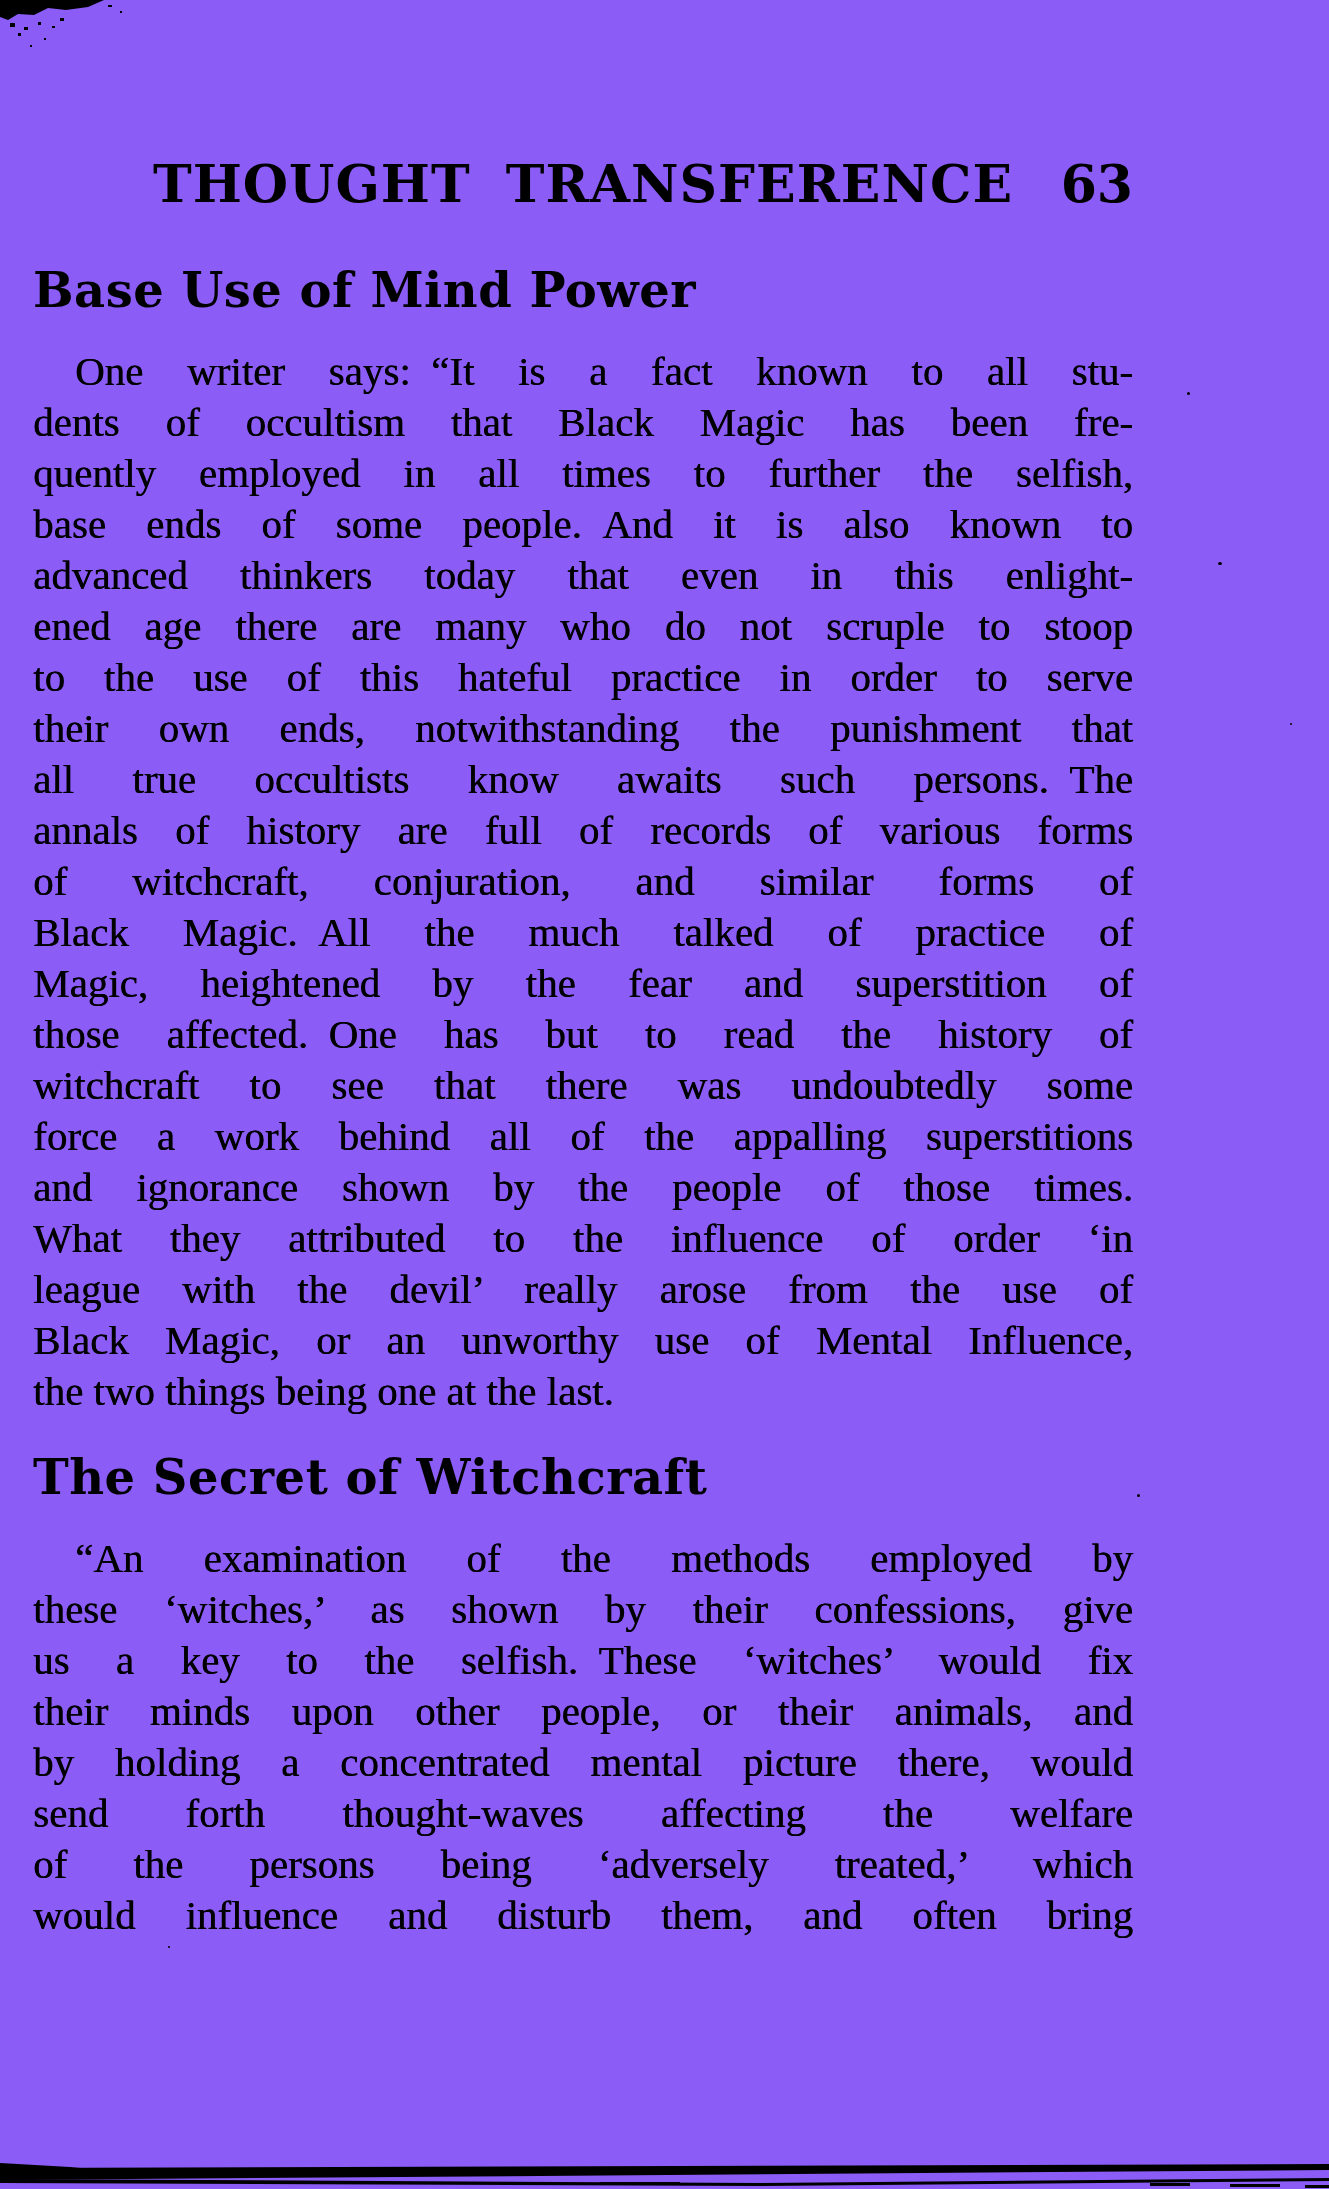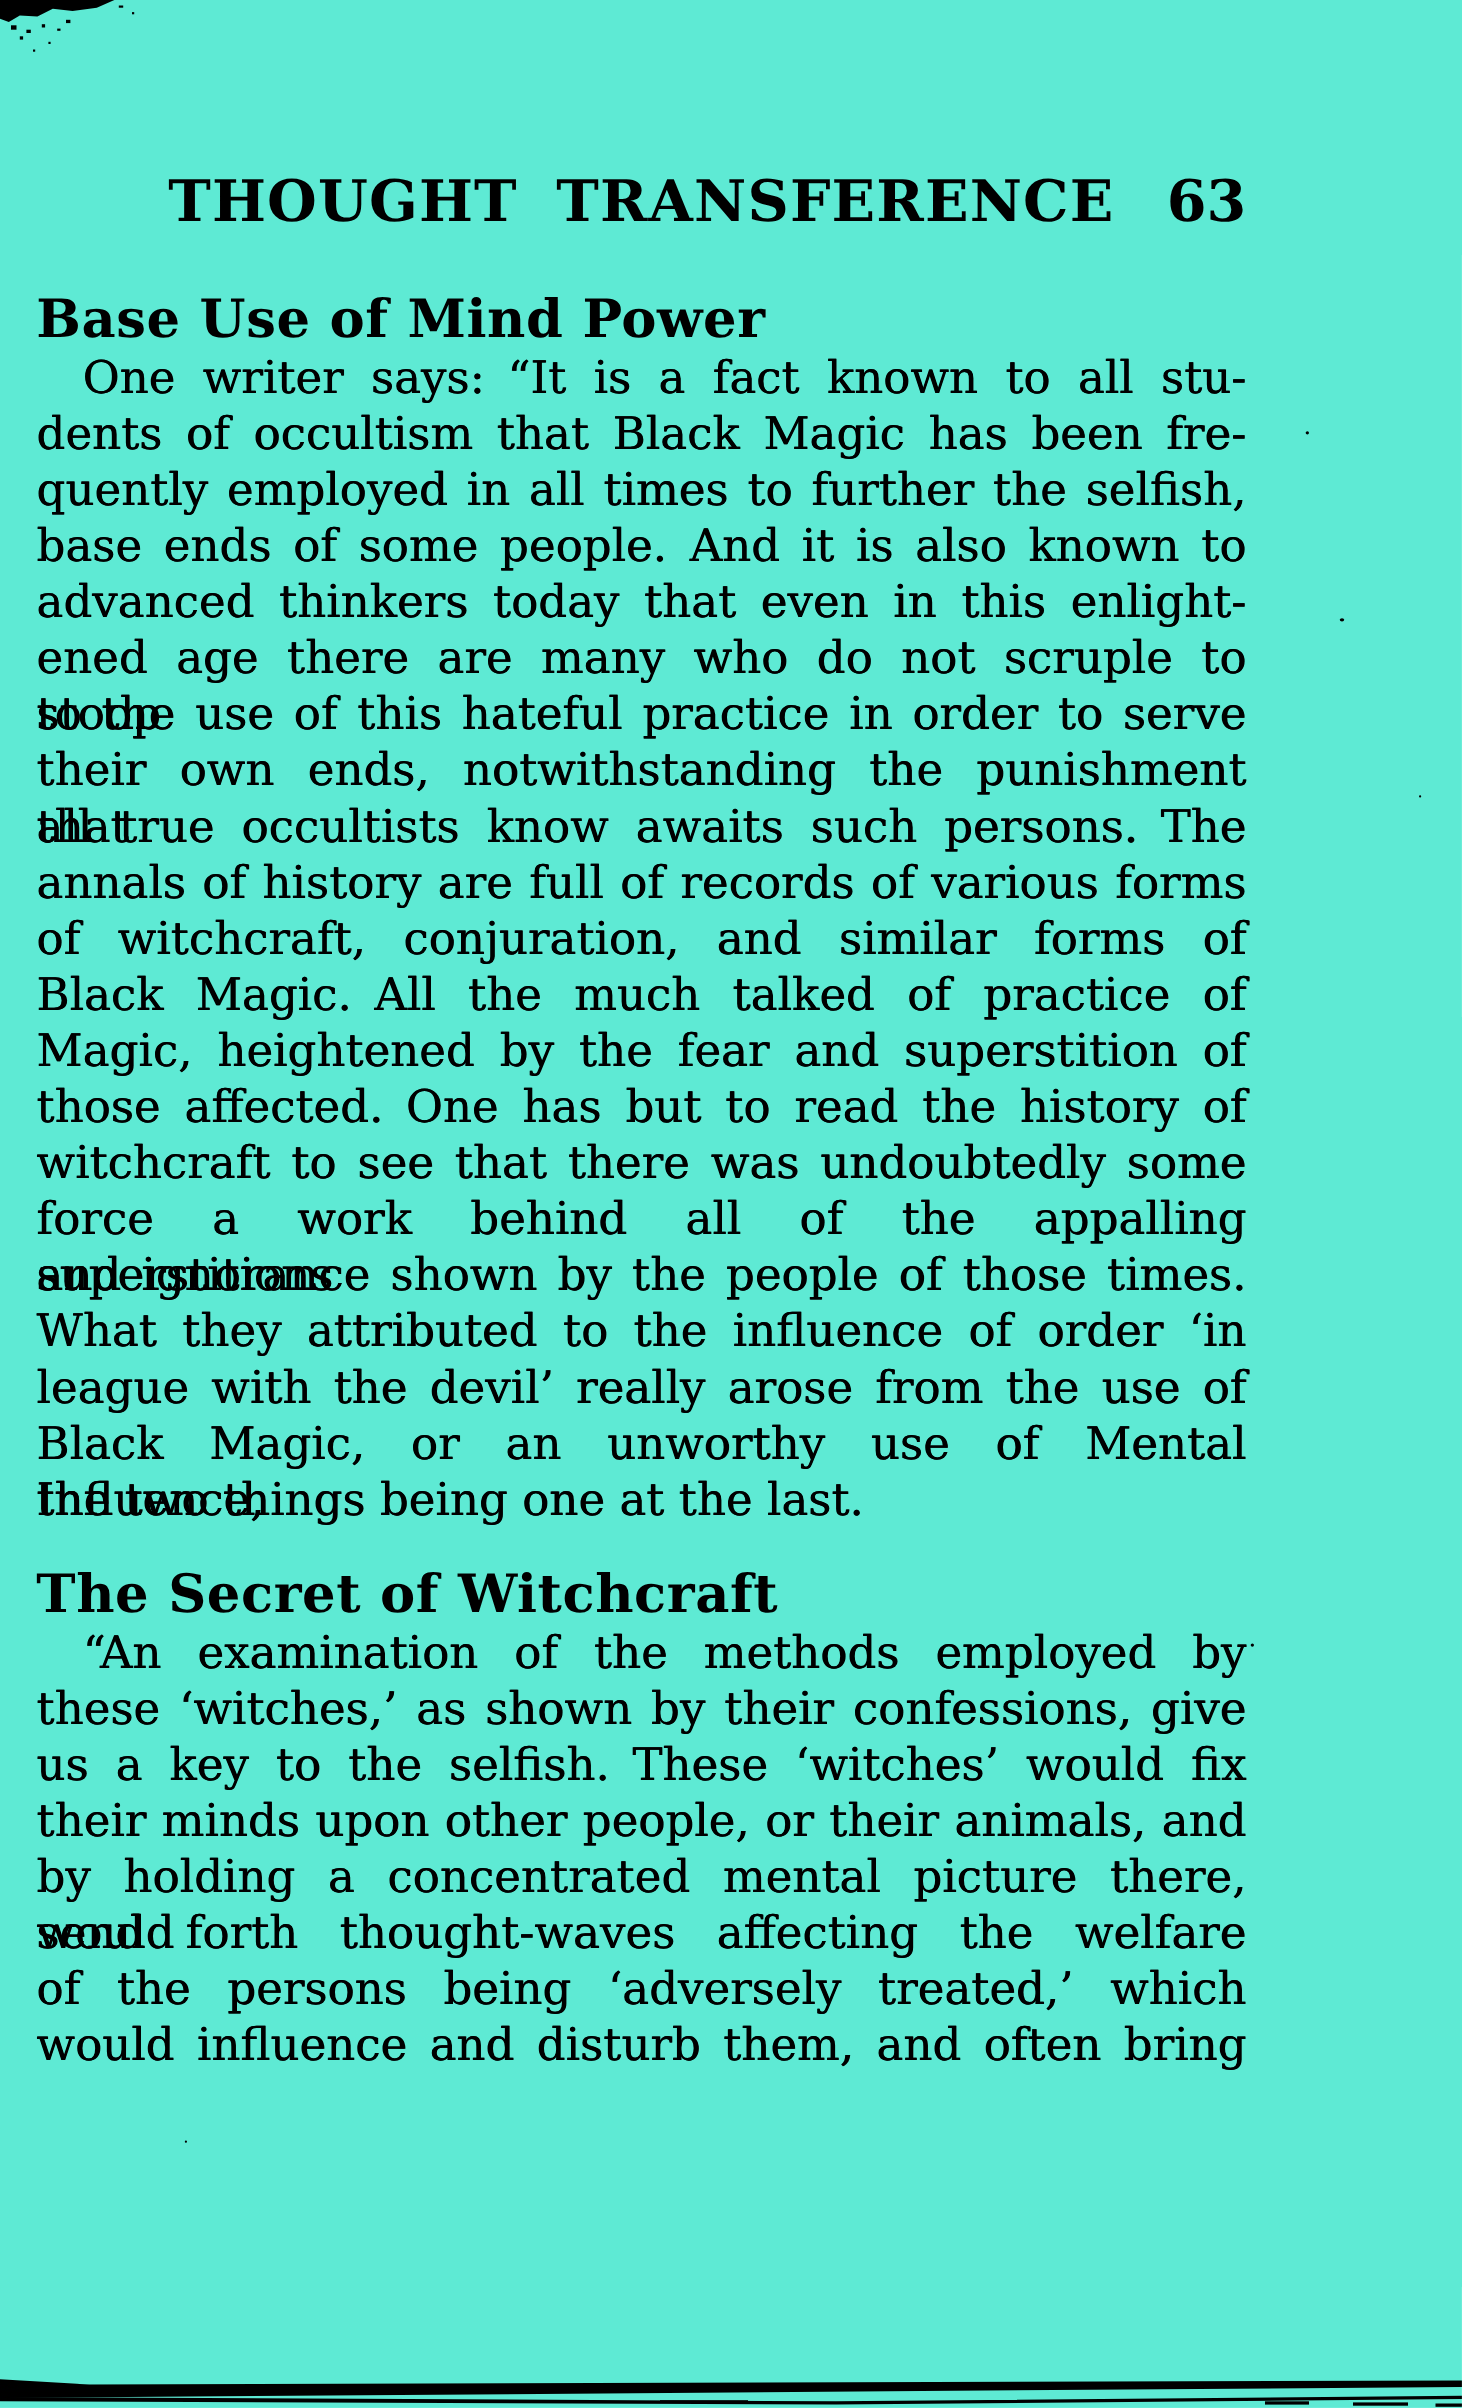--- a/index.html
+++ b/index.html
@@ -1,21 +1,21 @@
 <!DOCTYPE html>
 <html><head>
 <meta charset="utf-8">
 <style>
   * { margin: 0; padding: 0; box-sizing: border-box; }
   html, body { background: #ffffff; }
   .page {
     position: relative;
     width: 1329px;
     height: 2189px;
-    background: #5eead4;
+    background: #8b5cf6;
     overflow: hidden;
     font-family: "DejaVu Serif", serif;
     color: #000000;
   }
   
   .running-header {
     position: absolute;
     top: 156px;
     left: 33px;
     width: 1100px;
@@ -42,21 +42,21 @@
     left: 33px;
     width: 1100px;
   }
   .section + .section { margin-top: 32px; }
   .section-heading {
     font-size: 48px;
     line-height: 56px;
     font-weight: bold;
     letter-spacing: 0.5px;
   }
-  .section-body { margin-top: 0; }
+  .section-body { margin-top: 28px; font-family: Liberation Serif, serif; }
   .line {
     font-size: 41px;
     line-height: 51px;
     height: 51px;
     text-align: justify;
     text-align-last: justify;
     text-shadow: 0.5px 0 0 currentColor;
     overflow: visible;
   }
   .line.first { text-indent: 42px; }

